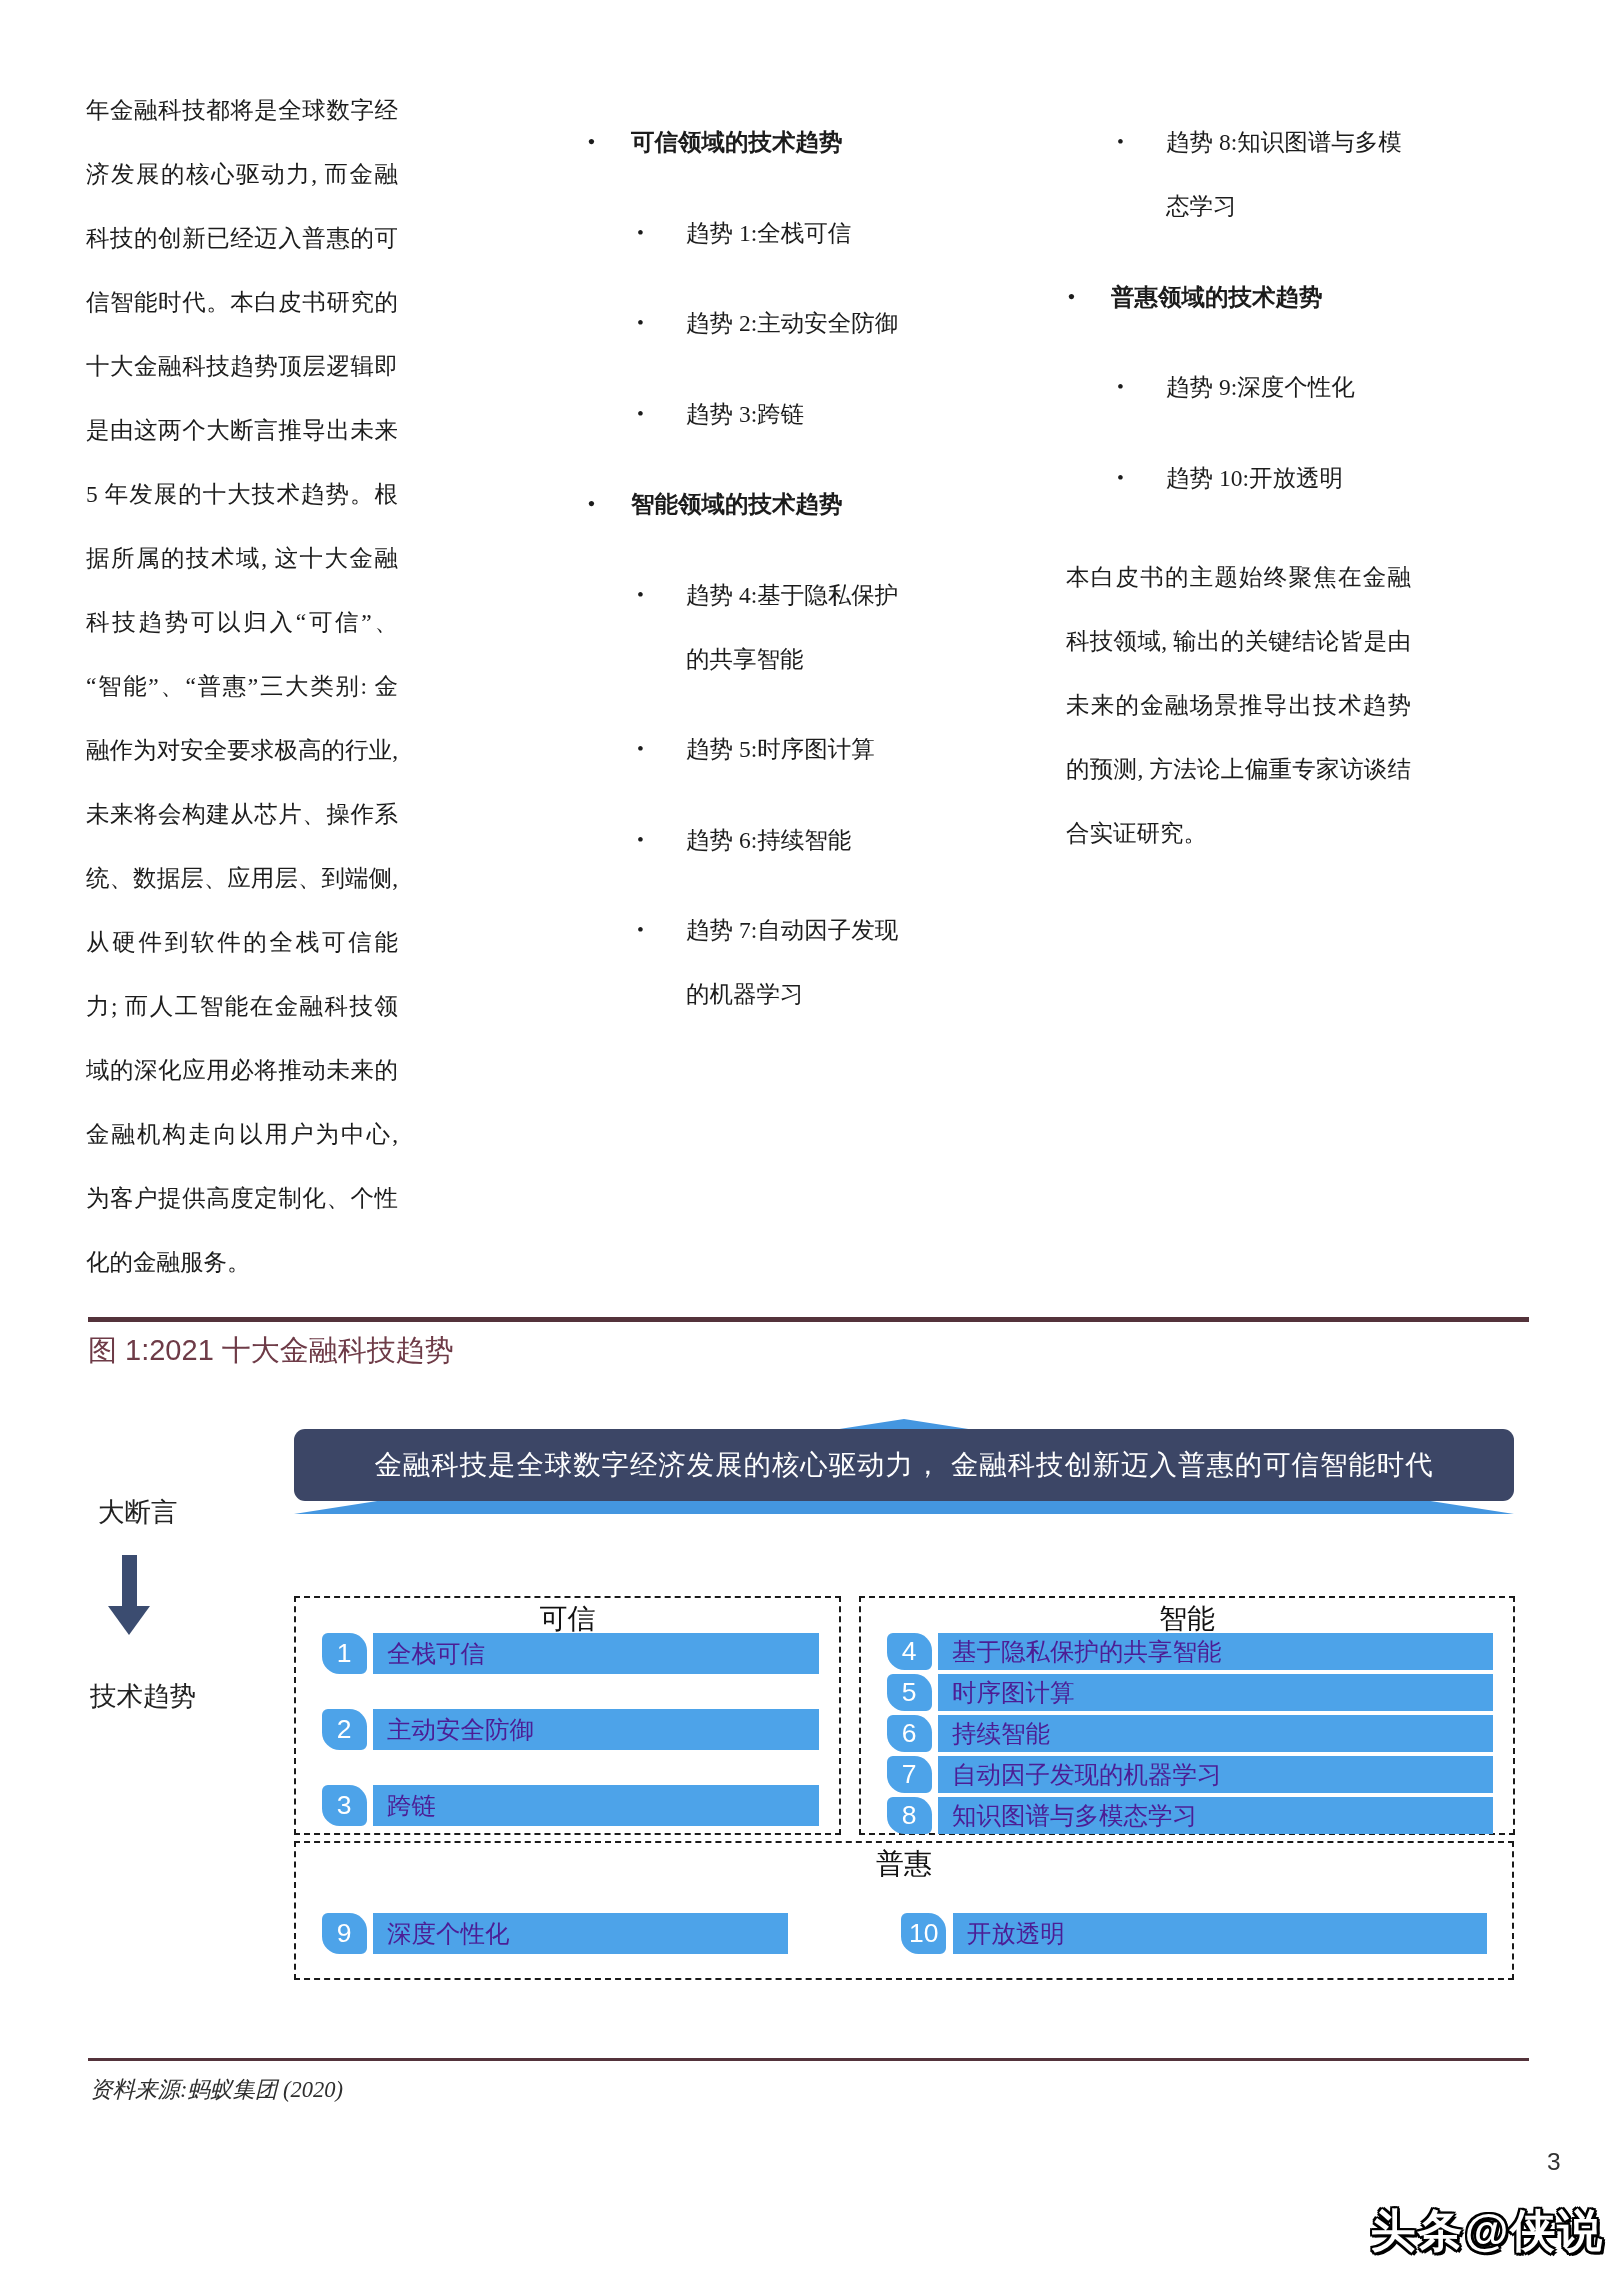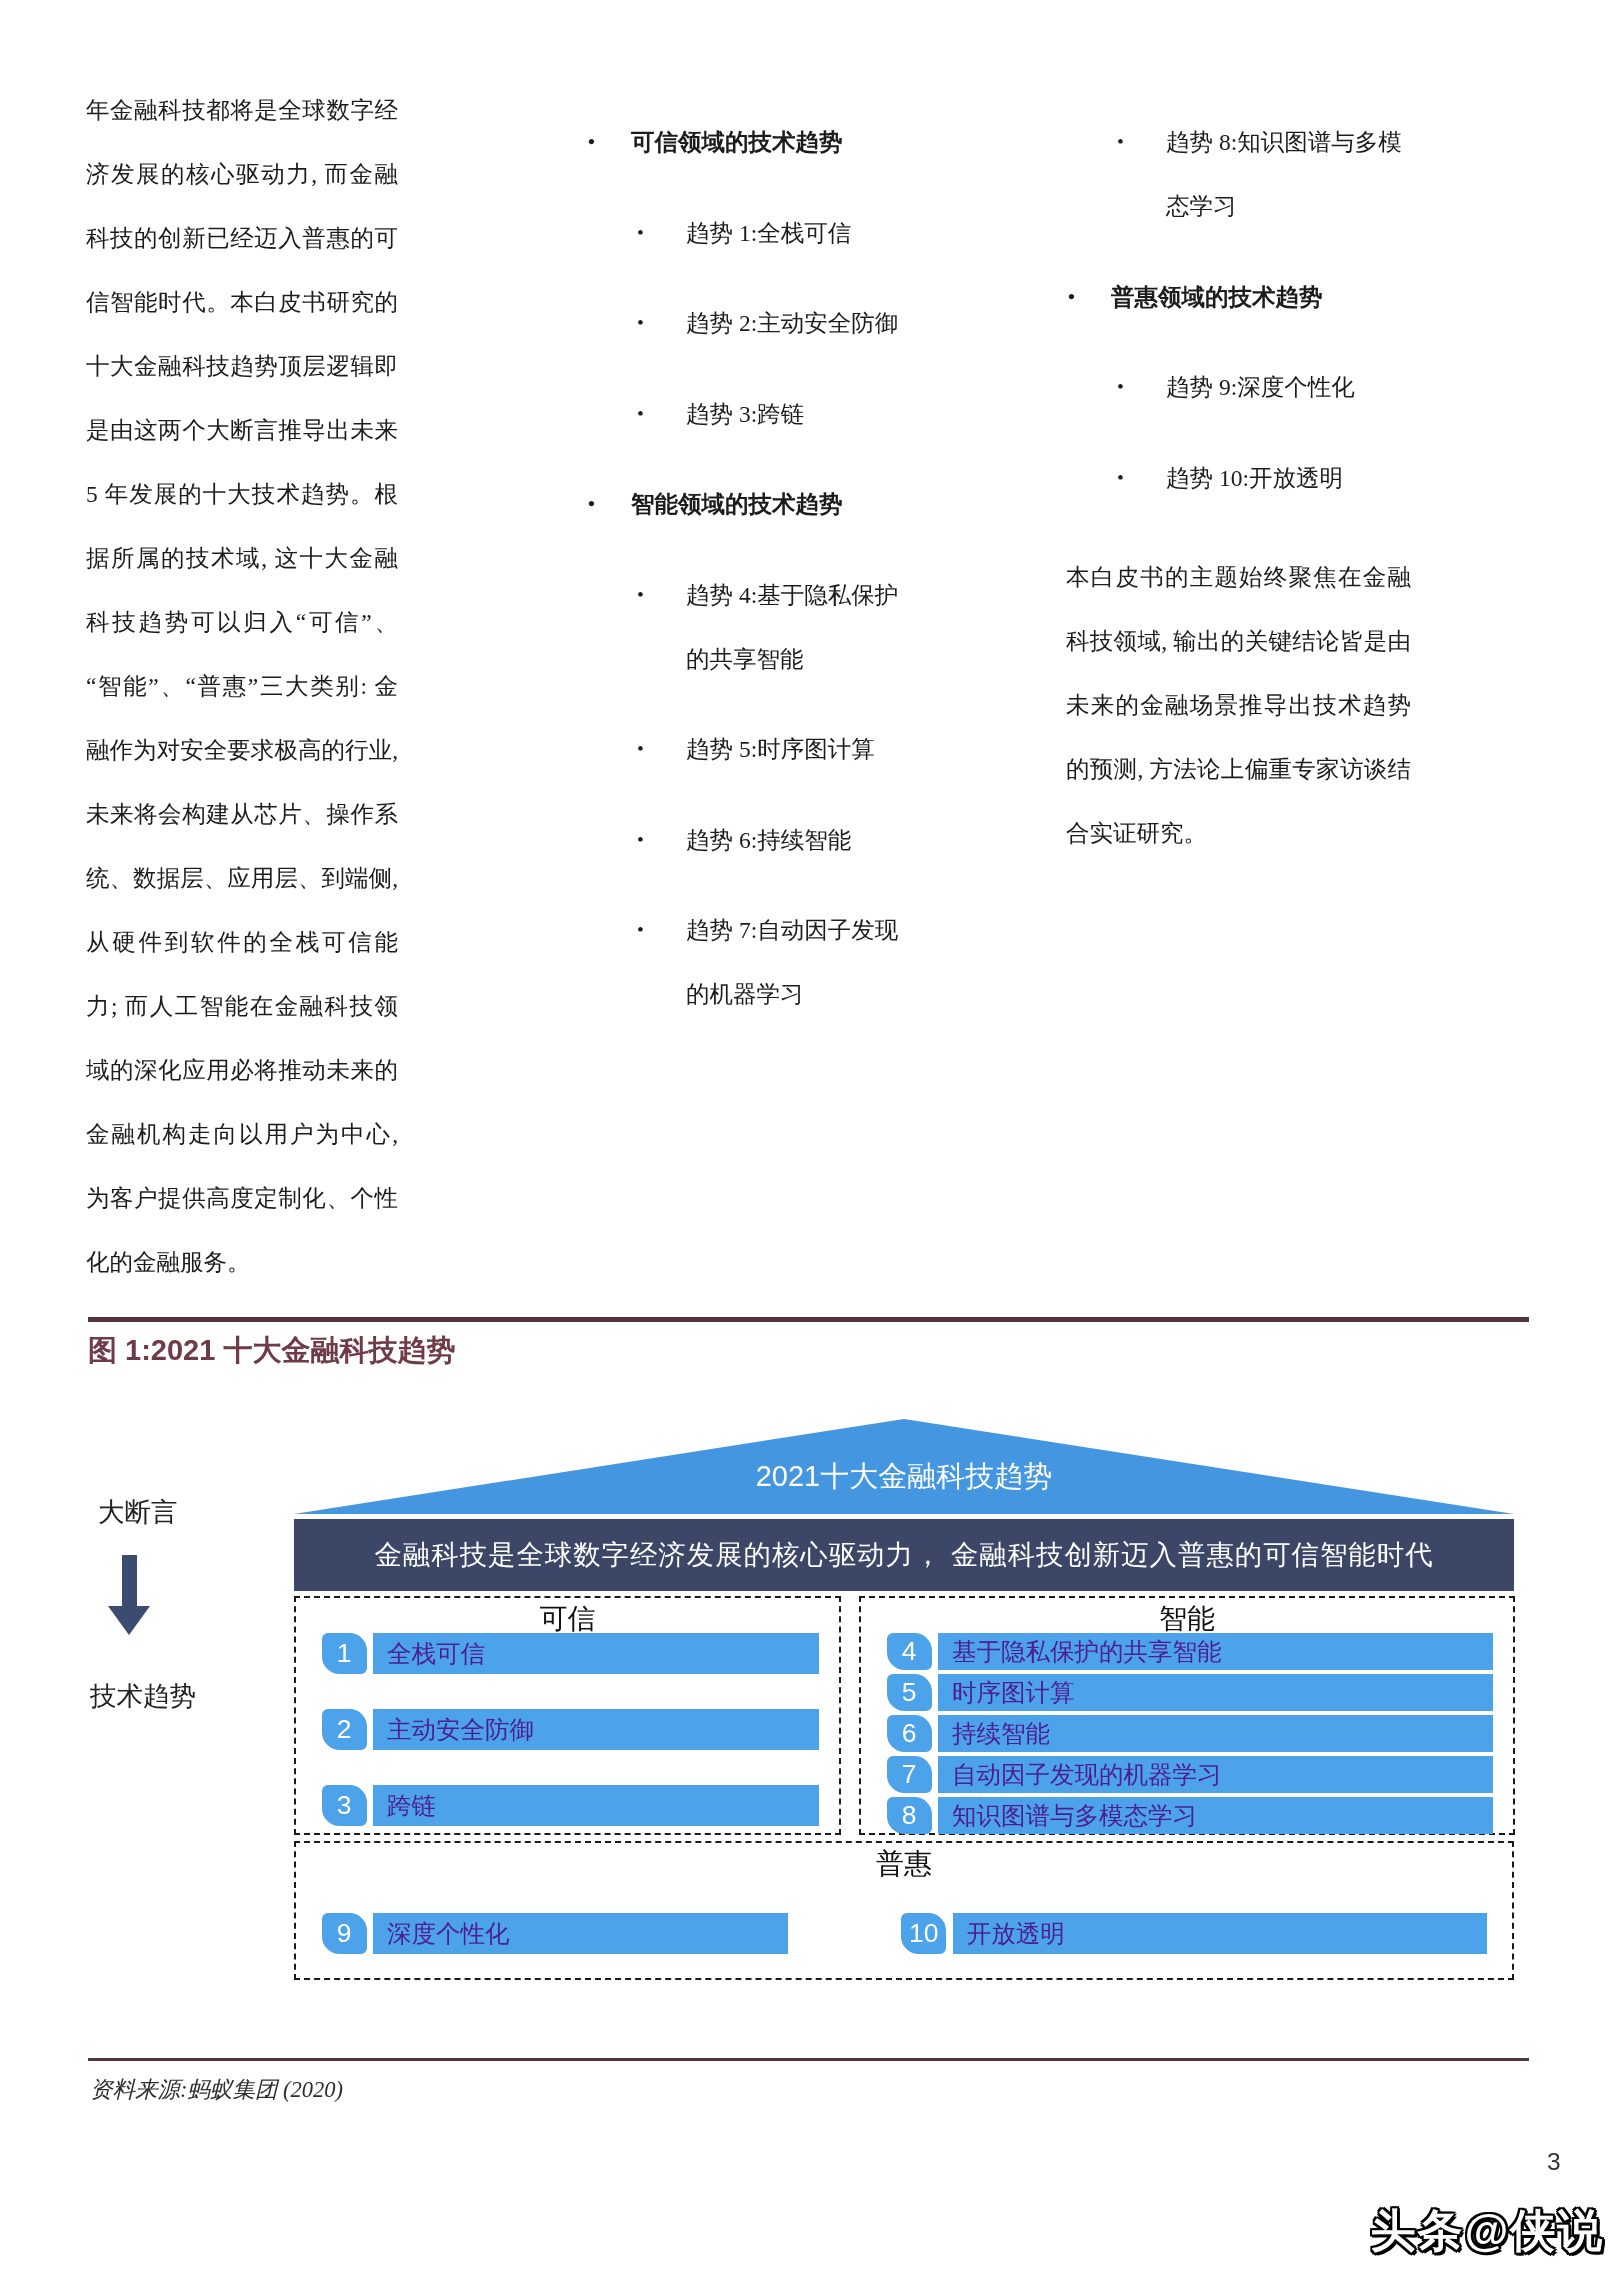--- a/index.html
+++ b/index.html
@@ -24,40 +24,40 @@
   .para { margin-top:35px; text-align:justify; }
 
   
   .rule { position:absolute; left:88px; width:1441px; background:#54333b; }
   #rule-top    { top:1317px; height:4.9px; }
   #rule-bottom { top:2058px; height:2.9px; }
 
   #fig-title {
     position:absolute; left:88px; top:1331px;
     font-family:"Liberation Sans","DejaVu Sans",sans-serif;
-    font-weight:bold; font-size:29px; color:#6e3b47;
+    font-weight:normal; font-size:29px; color:#6e3b47;
   }
 
   .diagram-text { font-family:"Liberation Sans","DejaVu Sans",sans-serif; }
 
   #roof {
     position:absolute; left:294px; top:1419px; width:1220px; height:95px;
     background:#4496e0;
     -webkit-clip-path:polygon(50% 0,100% 100%,0 100%);
     clip-path:polygon(50% 0,100% 100%,0 100%);
   }
   #roof-text {
     position:absolute; left:0; right:0; bottom:3.9px; text-align:center;
     color:#ffffff; font-size:29px;
   }
 
   #banner {
-    position:absolute; left:294px; top:1519px; width:1220px; height:72px;
+    position:absolute; left:294px; top:1429px; width:1220px; height:72px;
     background:#3c4666; color:#ffffff; display:flex; align-items:center;
-    justify-content:center; font-size:27.4px; letter-spacing:1px;
+    justify-content:center; font-size:27.4px; letter-spacing:1px;border-radius:11px;
   }
 
   #label-assertion { position:absolute; left:98px; top:1494px; font-size:26.5px; color:#222; }
   #label-trend     { position:absolute; left:90px;  top:1678px; font-size:26.5px; color:#222; }
 
   #down-arrow { position:absolute; left:108px; top:1555px; width:43px; }
   #down-arrow .shaft { width:14.7px; height:51px; background:#3b4c70; margin:0 auto; }
   #down-arrow .head  { width:0; height:0; border-left:21.6px solid transparent;
                        border-right:21.6px solid transparent; border-top:29px solid #3b4c70; }
 

